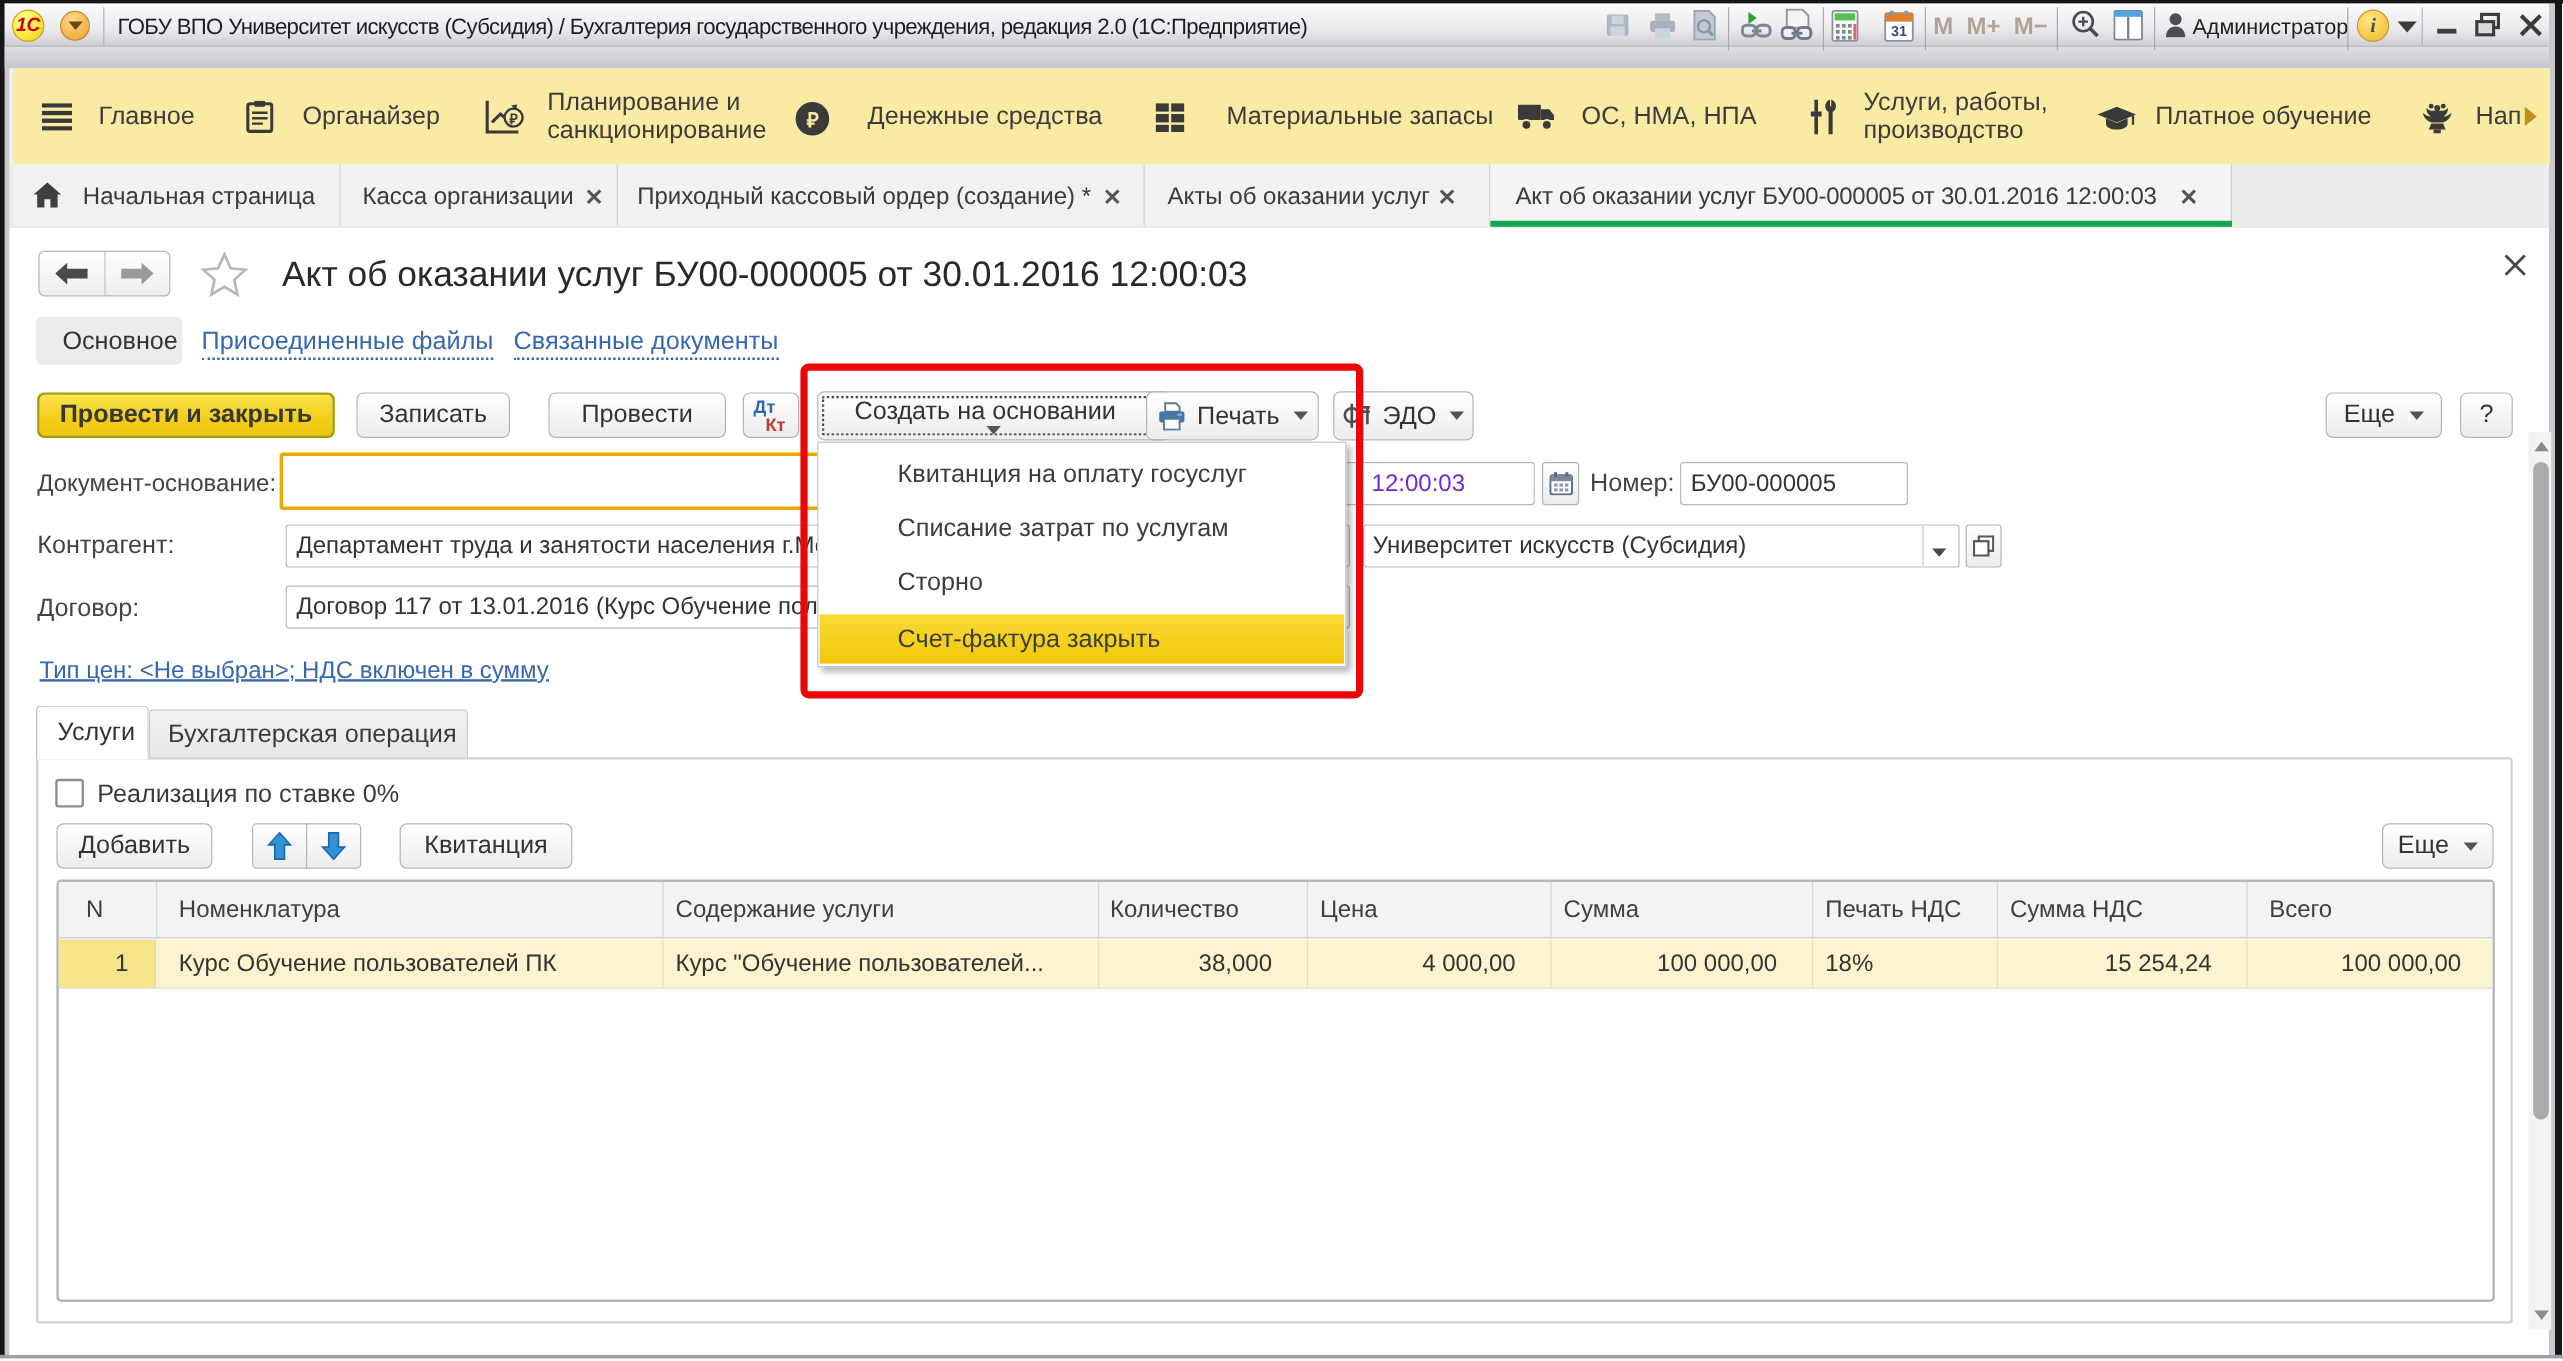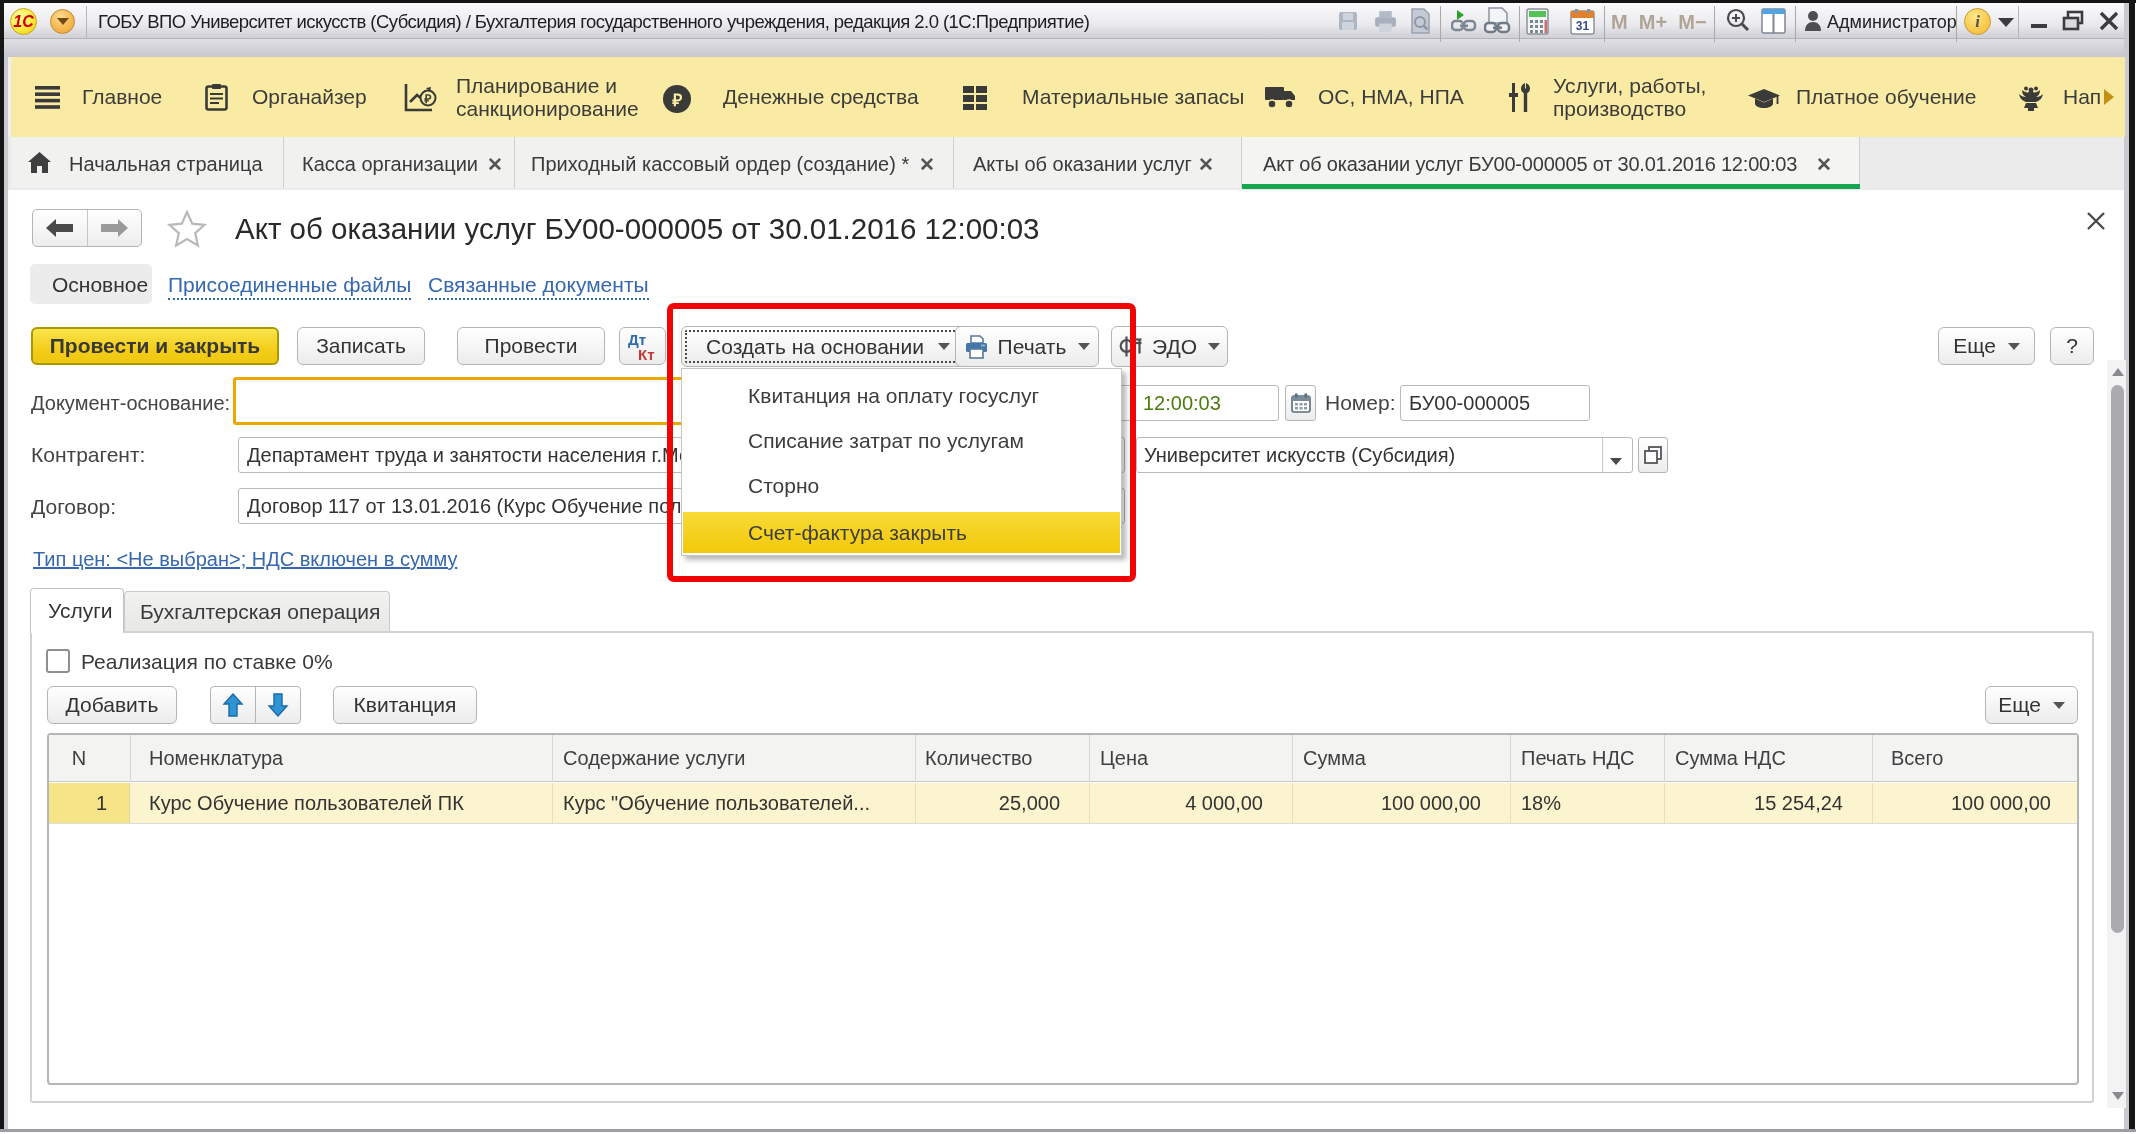--- a/index.html
+++ b/index.html
@@ -274,21 +274,21 @@
   <div class="link" style="left:168px; top:273px; border-bottom:2px dotted #3668b0; padding-bottom:1px;">Присоединенные файлы</div>
   <div class="link" style="left:428px; top:273px; border-bottom:2px dotted #3668b0; padding-bottom:1px;">Связанные документы</div>
 </div>
 <div id="toolbar">
   <div class="btn" style="left:31px; top:327px; width:248px; background:linear-gradient(to bottom,#fbe44d,#f3cd1a 60%,#eec70e); border:2px solid #a89a00; font-weight:bold; color:#383838;">Провести и закрыть</div>
   <div class="btn" style="left:297px; top:327px; width:128px;">Записать</div>
   <div class="btn" style="left:457px; top:327px; width:148px;">Провести</div>
   <div class="btn" style="left:619px; top:327px; width:47px;"></div>
   <div class="abs" style="left:628px; top:331px; font-size:15px; font-weight:bold; color:#2e6bb0;">Дт</div>
   <div class="abs" style="left:638px; top:346px; font-size:15px; font-weight:bold; color:#c23b33;">Кт</div>
-  <div class="btn" style="left:681px; top:326px; width:294px; height:41px;">
+  <div class="btn" style="left:681px; top:326px; width:294px; height:41px;flex-direction:column;">
     <span style="position:absolute; left:3px; top:3px; right:3px; bottom:3px; border:2px dotted #4a4a4a; border-radius:2px;"></span>
     <span style="margin-right:14px;">Создать на основании</span>
       <span class="caret"></span>
   </div>
   <div class="btn" style="left:955px; top:326px; width:144px; height:41px;">
     <svg width="25" height="24" viewBox="0 0 25 24" style="margin-right:9px;">
         <path d="M7 1h9l3 3v4H7z" fill="#fff" stroke="#5a7a9a" stroke-width="1.6"></path>
         <rect x="2" y="8" width="21" height="9" rx="1.5" fill="#4477a8"></rect>
         <rect x="17" y="9.5" width="4" height="2" fill="#88b0d0"></rect>
         <rect x="6" y="14" width="13" height="9" fill="#fff" stroke="#5a7a9a" stroke-width="1.6"></rect>
@@ -313,21 +313,21 @@
   <div class="btn" style="left:1938px; top:327px; width:97px;">
       <span style="margin-right:12px;">Еще</span>
       <span class="caret"></span>
     </div>
   <div class="btn" style="left:2050px; top:327px; width:44px;">?</div>
 </div>
 <div id="fields">
   <div class="lbl" style="left:31px; top:392px; font-size:20px;">Документ-основание:</div>
   <div class="field" style="left:233px; top:377px; width:882px; height:48px; border:3px solid #eaa800;"></div>
   <div class="field" style="left:1040px; top:385px; width:239px;"></div>
-  <div class="abs" style="left:1143px; top:392px; font-size:20px; color:#4d7c0f;">12:00:03</div>
+  <div class="abs" style="left:1143px; top:392px; font-size:20px; color:#6d28d9;">12:00:03</div>
   <div class="btn" style="left:1285px; top:385px; width:31px; height:36px; border-radius:3px;">
     <svg width="20" height="20" viewBox="0 0 20 20">
         <rect x="1" y="3" width="18" height="16" rx="2" fill="#fff" stroke="#5a6a7a" stroke-width="1.6"></rect>
         <rect x="1" y="3" width="18" height="5" fill="#7a8a9a"></rect>
         <rect x="4" y="0.5" width="2.5" height="4" fill="#5a6a7a"></rect>
         <rect x="13.5" y="0.5" width="2.5" height="4" fill="#5a6a7a"></rect>
         <g fill="#8a9aaa">
           <rect x="4" y="10" width="3" height="2.5"></rect>
           <rect x="8.5" y="10" width="3" height="2.5"></rect>
           <rect x="13" y="10" width="3" height="2.5"></rect>
@@ -404,21 +404,21 @@
     <div class="abs" style="left:1461px; top:0; width:1px; height:47px; background:#d7d7d7;"></div>
     <div class="abs" style="left:1615px; top:0; width:1px; height:47px; background:#d7d7d7;"></div>
     <div class="abs" style="left:1823px; top:0; width:1px; height:47px; background:#d7d7d7;"></div>
   </div>
 
   <div class="abs" style="left:49px; top:783px; width:2028px; height:41px; background:#fbf4cf; border-bottom:1px solid #dcdcdc; font-size:20px; color:#333;">
     <div class="abs" style="left:0; top:0; width:81px; height:40px; background:#f6e588; border-right:1px solid #e3d79a;"></div>
     <div class="abs" style="left:34px; top:9px; width:24px; text-align:right;">1</div>
     <div class="abs" style="left:100px; top:9px;">Курс Обучение пользователей ПК</div>
     <div class="abs" style="left:514px; top:9px;">Курс "Обучение пользователей...</div>
-    <div class="abs" style="left:866px; top:9px; width:145px; text-align:right;">25,000</div>
+    <div class="abs" style="left:866px; top:9px; width:145px; text-align:right;">38,000</div>
     <div class="abs" style="left:1040px; top:9px; width:174px; text-align:right;">4 000,00</div>
     <div class="abs" style="left:1243px; top:9px; width:189px; text-align:right;">100 000,00</div>
     <div class="abs" style="left:1472px; top:9px;">18%</div>
     <div class="abs" style="left:1615px; top:9px; width:179px; text-align:right;">15 254,24</div>
     <div class="abs" style="left:1823px; top:9px; width:179px; text-align:right;">100 000,00</div>
     <div class="abs" style="left:503px; top:0; width:1px; height:40px; background:#e8dfb6;"></div>
     <div class="abs" style="left:866px; top:0; width:1px; height:40px; background:#e8dfb6;"></div>
     <div class="abs" style="left:1040px; top:0; width:1px; height:40px; background:#e8dfb6;"></div>
     <div class="abs" style="left:1243px; top:0; width:1px; height:40px; background:#e8dfb6;"></div>
     <div class="abs" style="left:1461px; top:0; width:1px; height:40px; background:#e8dfb6;"></div>

